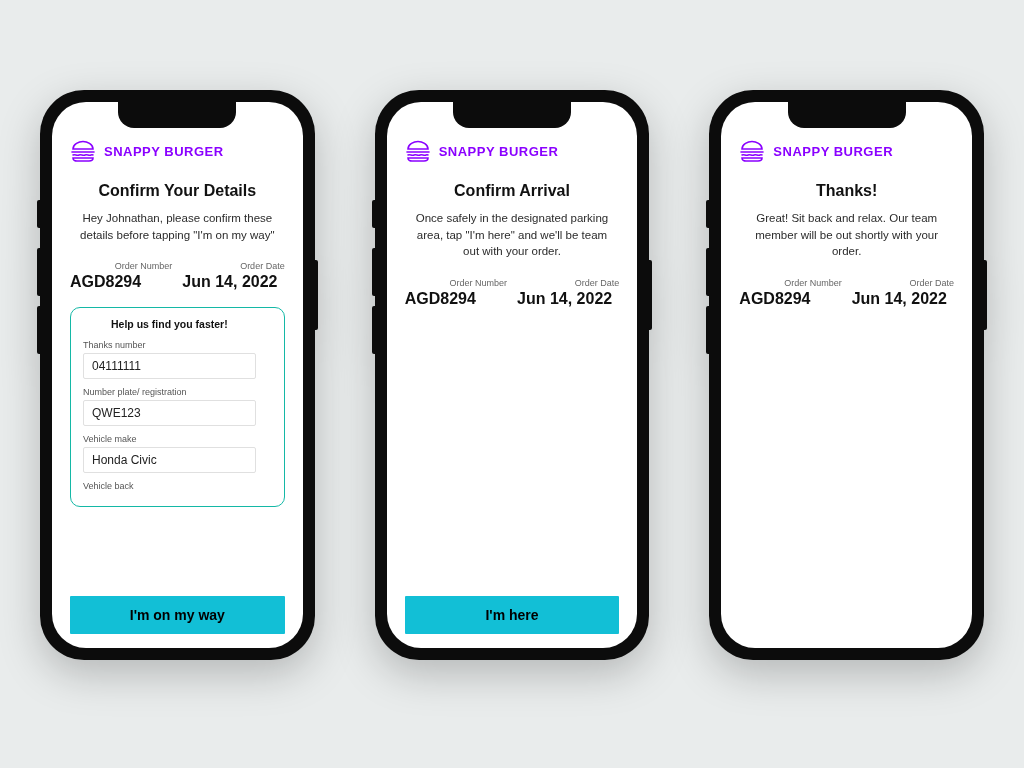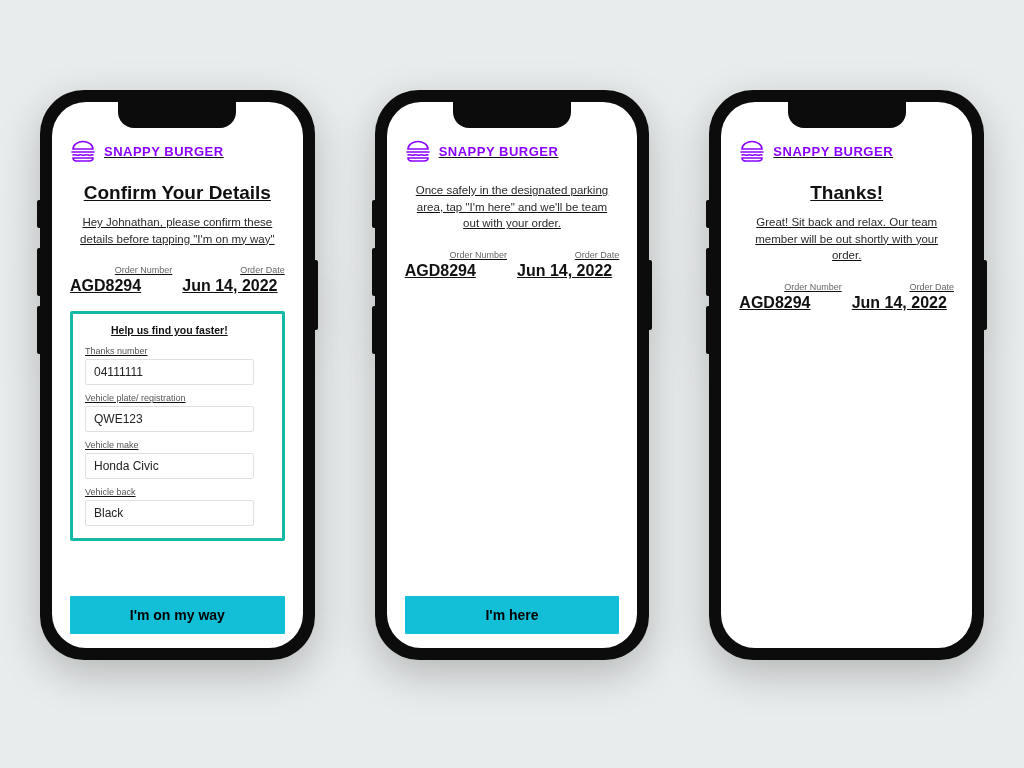--- a/index.html
+++ b/index.html
@@ -44,21 +44,20 @@
   }
   .screen {
     position: relative;
     width: 100%;
     height: 100%;
     background: #fff;
     border-radius: 34px;
     overflow: hidden;
     display: flex;
     flex-direction: column;
-    text-decoration: underline;
   }
   .notch {
     position: absolute;
     top: 0;
     left: 50%;
     transform: translateX(-50%);
     width: 118px;
     height: 26px;
     background: #0c0c0c;
     border-bottom-left-radius: 16px;
@@ -80,21 +79,21 @@
   .brand svg { flex: 0 0 auto; }
   .brand-name {
     color: #8a00ff;
     font-weight: 800;
     letter-spacing: 0.5px;
     font-size: 13px;
   }
   .heading {
     text-align: center;
     font-weight: 800;
-    font-size: 19px;
+    font-size: 16px;
     margin-bottom: 10px;
   }
   .subtext {
     text-align: center;
     font-size: 11.5px;
     line-height: 1.45;
     color: #2b2b2b;
     padding: 0 6px;
     margin-bottom: 18px;
   }
@@ -109,22 +108,22 @@
     color: #666;
     margin-bottom: 2px;
     text-align: right;
   }
   .meta-value {
     font-size: 16px;
     font-weight: 800;
     color: #111;
   }
   .card {
-    border: 3px solid #14b8a6;
-    border-radius: 2px;
+    border: 1px solid #14b8a6;
+    border-radius: 10px;
     padding: 10px 28px 12px 12px;
     font-size: 10px;
   }
   .card-title {
     text-align: center;
     font-weight: 800;
     font-size: 10.5px;
     margin-bottom: 10px;
   }
   .field { margin-bottom: 8px; }
@@ -204,30 +203,29 @@
           </div>
 
           <div class="card">
             <div class="card-title">Help us find you faster!</div>
 
             <div class="field">
               <label class="field-label">Thanks number</label>
               <input type="text" value="04111111" style="">
             </div>
             <div class="field">
-              <label class="field-label">Vehicle plate/ registration</label>
+              <label class="field-label">Number plate/ registration</label>
               <input type="text" value="QWE123" style="">
             </div>
             <div class="field">
               <label class="field-label">Vehicle make</label>
               <input type="text" value="Honda Civic" style="">
             </div>
             <div class="field">
               <label class="field-label">Vehicle back</label>
-              <input type="text" value="Black" style="">
             </div>
           </div>
 
           <div class="spacer"></div>
           <div class="cta-zone">
             <button class="cta">I'm on my way</button>
           </div>
         </div>
       </div>
     </div>
@@ -248,20 +246,21 @@
               <g fill="none" stroke="#8a00ff" stroke-width="1.6" stroke-linecap="round">
                 <path d="M3 9 C3 4, 9 1.5, 13 1.5 C17 1.5, 23 4, 23 9 Z"></path>
                 <path d="M2 12 L24 12"></path>
                 <path d="M3 15 C5 14, 7 16, 9 15 C11 14, 13 16, 15 15 C17 14, 19 16, 21 15 C22 14.5, 23 15, 23 15"></path>
                 <path d="M3 18 L23 18 C23 20 21 21 19 21 L7 21 C5 21 3 20 3 18 Z"></path>
               </g>
             </svg>
             <span class="brand-name">SNAPPY BURGER</span>
           </div>
 
+          <div class="heading">Confirm Arrival</div>
           <div class="subtext">Once safely in the designated parking area, tap "I'm here" and we'll be team out with your order.</div>
 
           <div class="meta-row">
             <div class="meta-col">
               <div class="meta-label">Order Number</div>
               <div class="meta-value">AGD8294</div>
             </div>
             <div class="meta-col">
               <div class="meta-label">Order Date</div>
               <div class="meta-value">Jun 14,  2022</div>

